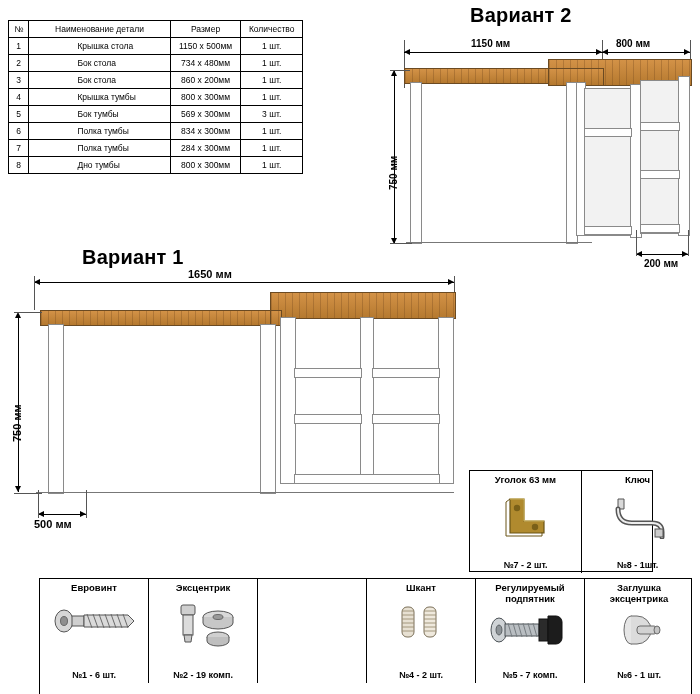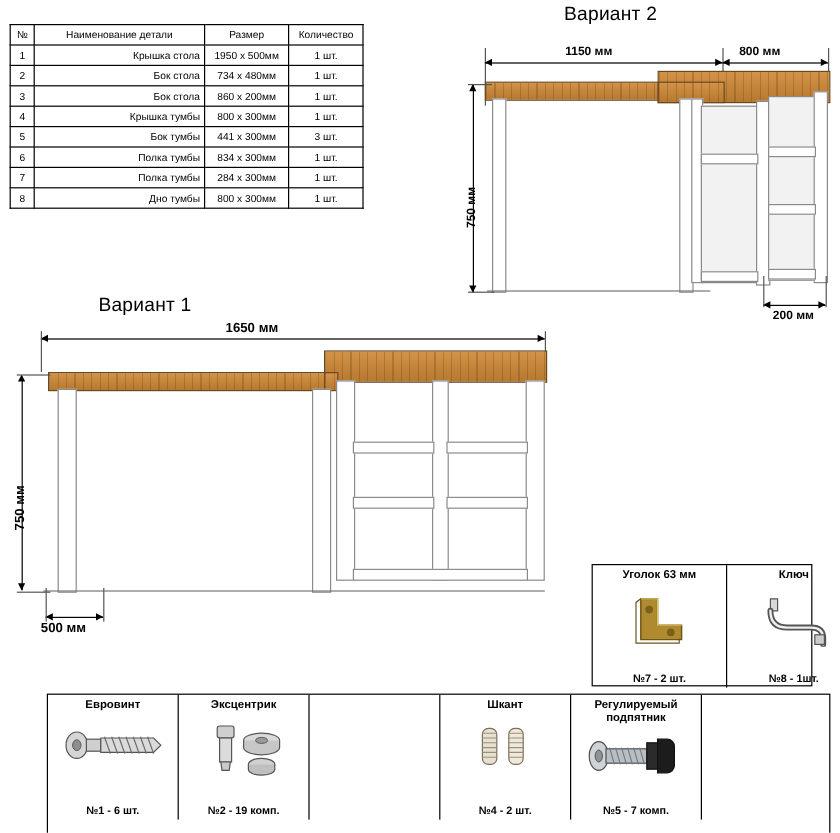--- a/index.html
+++ b/index.html
@@ -12,26 +12,26 @@
   .abs{position:absolute;}
 
   
   #parts-table{left:8px;top:20px;width:295px;border-collapse:collapse;font-size:8.5px;}
   #parts-table th, #parts-table td{
     border:1px solid #000;padding:1px 3px;height:14px;line-height:12px;
     font-weight:normal;
   }
   #parts-table th{font-weight:normal;text-align:center;font-size:8.5px;}
   #parts-table td.num{text-align:center;width:16px;}
-  #parts-table td.name{text-align:right;width:125px;padding-left:48px;}
+  #parts-table td.name{text-align:left;width:125px;padding-left:48px;}
   #parts-table td.size{text-align:center;width:85px;}
   #parts-table td.qty{text-align:center;width:60px;}
 
   
-  .title{font-size:16px;font-weight:normal;letter-spacing:.2px;}
+  .title{font-size:20px;font-weight:bold;letter-spacing:.2px;}
   #title-variant-2{left:470px;top:4px;}
   #title-variant-1{left:82px;top:246px;}
 
   
   .dim{font-size:10px;font-weight:bold;}
   .dim-v{font-size:10px;font-weight:bold;transform:rotate(-90deg);transform-origin:left top;white-space:nowrap;}
 
   
   .ln{position:absolute;background:#000;}
   .hl{height:1px;}
@@ -70,21 +70,21 @@
       <th>№</th>
       <th>Наименование детали</th>
       <th>Размер</th>
       <th>Количество</th>
     </tr>
   </thead>
   <tbody>
     <tr>
       <td class="num">1</td>
       <td class="name">Крышка стола</td>
-      <td class="size">1950 x 500мм</td>
+      <td class="size">1150 x 500мм</td>
       <td class="qty">1 шт.</td>
     </tr>
     <tr>
       <td class="num">2</td>
       <td class="name">Бок стола</td>
       <td class="size">734 x 480мм</td>
       <td class="qty">1 шт.</td>
     </tr>
     <tr>
       <td class="num">3</td>
@@ -94,21 +94,21 @@
     </tr>
     <tr>
       <td class="num">4</td>
       <td class="name">Крышка тумбы</td>
       <td class="size">800 x 300мм</td>
       <td class="qty">1 шт.</td>
     </tr>
     <tr>
       <td class="num">5</td>
       <td class="name">Бок тумбы</td>
-      <td class="size">441 x 300мм</td>
+      <td class="size">569 x 300мм</td>
       <td class="qty">3 шт.</td>
     </tr>
     <tr>
       <td class="num">6</td>
       <td class="name">Полка тумбы</td>
       <td class="size">834 x 300мм</td>
       <td class="qty">1 шт.</td>
     </tr>
     <tr>
       <td class="num">7</td>
@@ -219,21 +219,21 @@
   <div class="abs dim-v" style="left:3px;top:180px;font-size:11px;">750 мм</div>
 
   <div class="ln hl" style="left:30px;top:252px;width:48px;"></div>
   <div class="ar ar-l" style="left:30px;top:249px;"></div>
   <div class="ar ar-r" style="left:72px;top:249px;"></div>
   <div class="ln vl" style="left:30px;top:228px;height:28px;background:#555;"></div>
   <div class="ln vl" style="left:78px;top:228px;height:28px;background:#555;"></div>
   <div class="abs dim" style="left:26px;top:256px;font-size:11px;">500 мм</div>
 </div>
 
-<div class="hwbox" style="left:469px;top:470px;width:184px;height:102px;margin-left:24px;">
+<div class="hwbox" style="left:469px;top:470px;width:184px;height:102px;">
   <div class="divider" style="left:111px;top:0;height:102px;"></div>
 
   <div class="abs" style="left:0;top:0;width:111px;height:102px;">
     <div class="hw-title">Уголок 63 мм</div>
     <div class="hw-art">
       <svg width="56" height="46" viewBox="0 0 56 46">
         <path d="M12 6 h14 v22 h20 v12 h-34 z" fill="#b08a2e" stroke="#6b5517" stroke-width="1.2"></path>
         <path d="M12 6 h14 v22 h20" fill="none" stroke="#e0c469" stroke-width="1"></path>
         <circle cx="19" cy="15" r="3.2" fill="#7a6018"></circle>
         <circle cx="37" cy="34" r="3.2" fill="#7a6018"></circle>
@@ -347,13 +347,26 @@
             <path d="M41 10 l4 14"></path>
             <path d="M46 10 l4 14"></path>
         </g>
         <rect x="52" y="6" width="9" height="22" fill="#2b2b2b" stroke="#111" stroke-width="1"></rect>
         <path d="M61 3 h8 a6 6 0 0 1 6 6 v16 a6 6 0 0 1 -6 6 h-8 z" fill="#1c1c1c" stroke="#111" stroke-width="1"></path>
       </svg>
     </div>
     <div class="hw-caption">№5 - 7 комп.</div>
   </div>
 
+  <div class="abs" style="left:545px;top:0;width:108px;height:104px;">
+    <div class="hw-title">Заглушка</div>
+    <div class="hw-title" style="padding-top:0;">эксцентрика</div>
+    <div class="hw-art" style="top:34px;">
+      <svg width="60" height="34" viewBox="0 0 60 34">
+        <ellipse cx="22" cy="17" rx="7" ry="14" fill="#e6e6e6" stroke="#6a6a6a" stroke-width="1"></ellipse>
+        <path d="M22 3 h6 a4 4 0 0 1 0 28 h-6" fill="#dcdcdc" stroke="#6a6a6a" stroke-width="1"></path>
+        <rect x="28" y="13" width="20" height="8" rx="3" fill="#d2d2d2" stroke="#6a6a6a" stroke-width="1"></rect>
+        <ellipse cx="48" cy="17" rx="3" ry="4" fill="#c4c4c4" stroke="#6a6a6a" stroke-width="1"></ellipse>
+      </svg>
+    </div>
+    <div class="hw-caption">№6 - 1 шт.</div>
+  </div>
 </div>
 
 </body></html>

